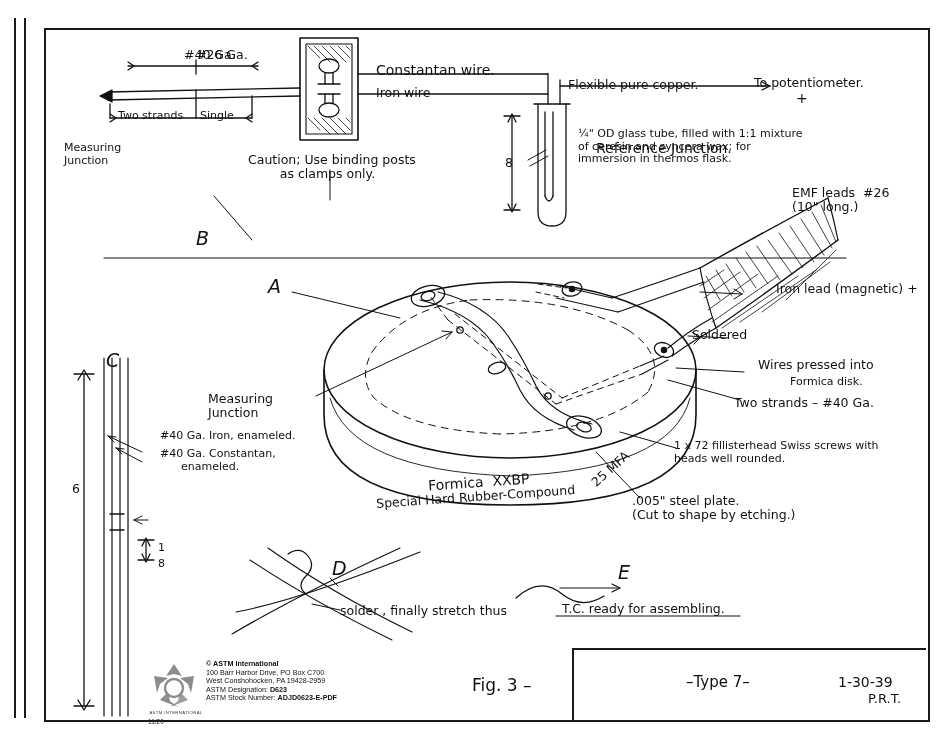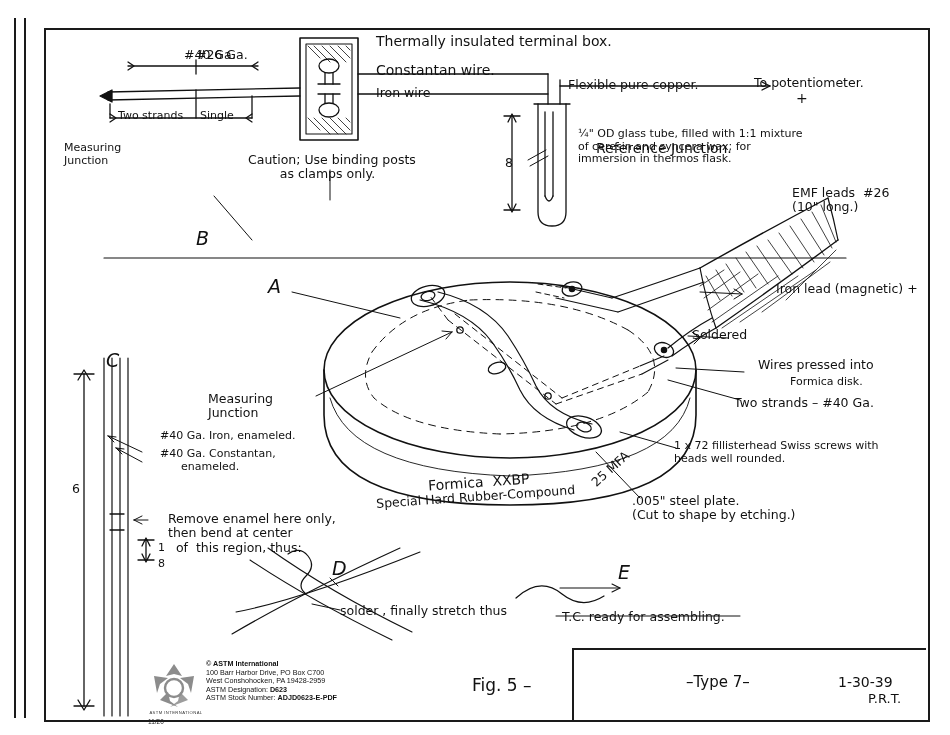--- a/index.html
+++ b/index.html
@@ -323,21 +323,20 @@
     </g>
   </svg>
 
   <div class="hand md" style="left:136px; top:48px;margin-left:48px;">#40 Ga.</div>
   <div class="hand md" style="left:196px; top:48px;">#26 Ga.</div>
   <div class="hand sm" style="left:118px; top:110px;">Two strands</div>
   <div class="hand sm" style="left:200px; top:110px;">Single</div>
   <div class="hand sm" style="left:64px; top:142px;">Measuring
 Junction</div>
 
-  <div class="hand lg" style="left:376px; top:33px;">Thermally insulated terminal box.</div>
   <div class="hand lg" style="left:376px; top:62px;">Constantan wire.</div>
   <div class="hand md" style="left:376px; top:86px;">Iron wire</div>
   <div class="hand md" style="left:568px; top:78px;">Flexible pure copper.</div>
   <div class="hand md" style="left:754px; top:76px;">To potentiometer.</div>
   <div class="hand lg" style="left:796px; top:90px;">+</div>
 
   <div class="hand md" style="left:248px; top:153px;">Caution; Use binding posts
         as clamps only.</div>
 
   <div class="hand lg" style="left:596px; top:108px;margin-top:32px;">Reference Junction.</div>
@@ -370,29 +369,26 @@
   <div class="hand lg" style="left:428px; top:474px; transform: rotate(-4deg);">Formica  XXBP</div>
   <div class="hand md" style="left:376px; top:490px; transform: rotate(-4deg);">Special Hard Rubber-Compound</div>
   <div class="hand md" style="left:588px; top:462px; transform: rotate(-42deg);">25 MFA</div>
 
   <div class="hand sm" style="left:160px; top:430px;">#40 Ga. Iron, enameled.</div>
   <div class="hand sm" style="left:160px; top:448px;">#40 Ga. Constantan,
       enameled.</div>
   <div class="hand md" style="left:72px; top:482px;">6</div>
   <div class="hand sm" style="left:158px; top:542px;">1</div>
   <div class="hand sm" style="left:158px; top:558px;">8</div>
-  <div class="hand md" style="left:168px; top:512px;">Remove enamel here only,
-then bend at center
-  of  this region, thus:</div>
 
   <div class="hand md" style="left:340px; top:604px;">solder , finally stretch thus</div>
-  <div class="hand md" style="left:562px; top:602px;margin-top:8px;">T.C. ready for assembling.</div>
+  <div class="hand md" style="left:562px; top:602px;">T.C. ready for assembling.</div>
 
   <div class="titleblock"></div>
-  <div class="hand fig-label">Fig. 5 –</div>
+  <div class="hand fig-label">Fig. 3 –</div>
   <div class="hand tb-sub">–Type 7–</div>
   <div class="hand tb-date">1-30-39</div>
   <div class="hand tb-init">P.R.T.</div>
 
   <div class="astm-wrap">
     <svg class="astm-mark" viewBox="0 0 52 48">
       <g fill="#8c8c8c">
         <path d="M26 2 L34 14 L26 12 L18 14 Z"></path>
         <path d="M6 14 L20 16 L12 22 L9 31 Z"></path>
         <path d="M46 14 L43 31 L40 22 L32 16 Z"></path>

